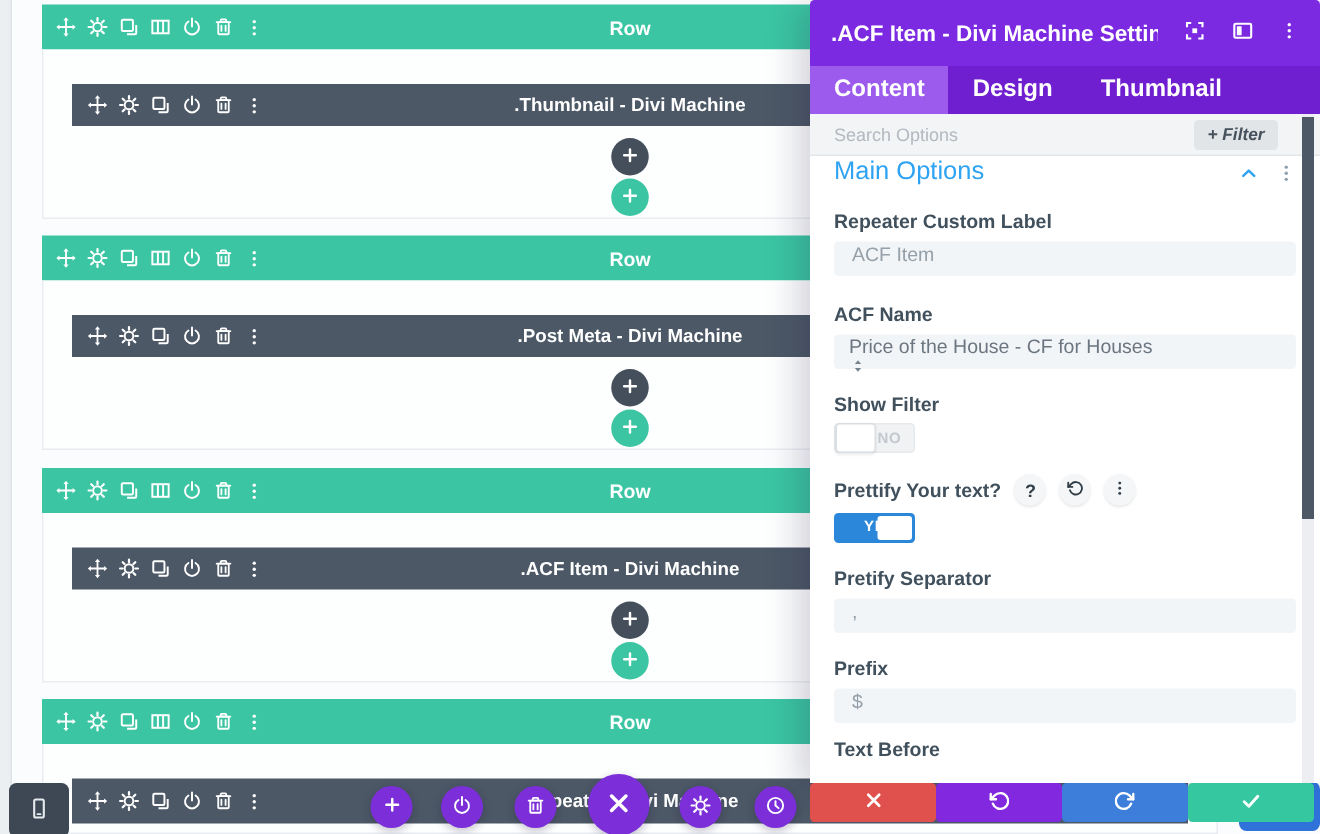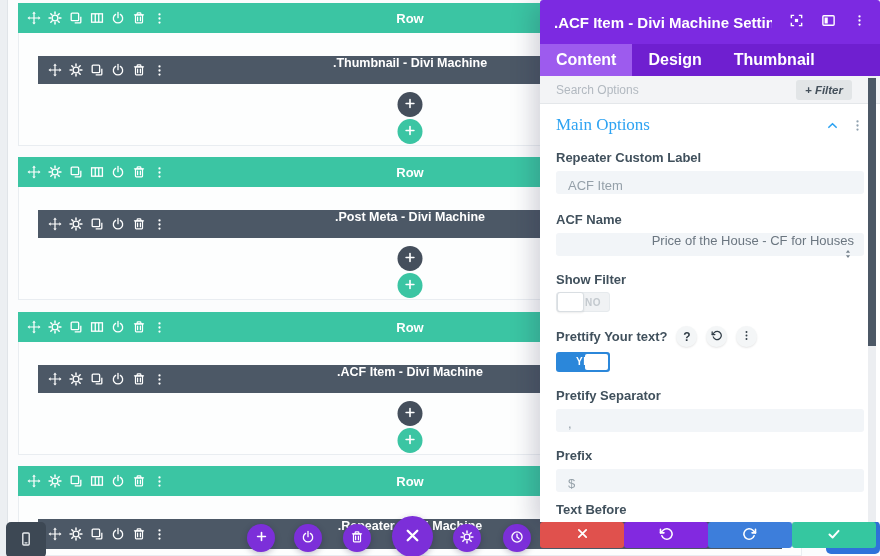--- a/index.html
+++ b/index.html
@@ -2,25 +2,25 @@
 <html><head>
 <meta charset="utf-8">
 <style>
   html,body{margin:0;padding:0;background:#fbfcfd;}
   *{box-sizing:border-box;}
   #app{position:relative;width:880px;height:556px;overflow:hidden;background:#fbfcfd;
        font-family:"Liberation Sans","DejaVu Sans",sans-serif;-webkit-font-smoothing:antialiased;}
   .left-strip{position:absolute;left:0;top:0;bottom:0;width:8px;background:#eceff2;border-right:1px solid #e0e4e8;z-index:0;}
 
   
-  .vb-row{position:absolute;left:18px;width:784px;z-index:1;}
+  .vb-row{position:absolute;left:28px;width:784px;z-index:1;}
   .row-bar{position:relative;height:30px;background:#3bc5a3;display:flex;align-items:center;padding:0 9px;cursor:move;}
   .row-body{position:absolute;top:30px;left:0;right:0;bottom:0;background:#fdfefe;border:1px solid #e9edf1;border-top:none;}
   .bar-label{position:absolute;left:0;right:0;text-align:center;color:#fff;font-size:13px;font-weight:700;pointer-events:none;}
-  .mod-bar{position:absolute;left:20px;width:744px;height:28px;background:#4c5866;display:flex;padding:0 10px;cursor:move;}
+  .mod-bar{position:absolute;left:20px;width:744px;height:28px;background:#4c5866;display:flex;align-items:center;padding:0 10px;cursor:move;}
   .mod-label{position:absolute;left:0;right:0;text-align:center;color:#fff;font-size:12.5px;font-weight:700;pointer-events:none;}
   .ic{display:flex;align-items:center;justify-content:center;margin-right:7px;color:#fff;cursor:pointer;}
   .ic svg{display:block;}
   .plus{position:absolute;left:50%;transform:translateX(-50%);width:25px;height:25px;border-radius:50%;border:none;
         color:#fff;display:flex;align-items:center;justify-content:center;cursor:pointer;padding:0;}
   .plus.dark{background:#454f5c;}
   .plus.green{background:#3bc5a3;}
 
   
   .fab{position:absolute;border-radius:50%;background:#7c2fd9;border:none;color:#fff;display:flex;align-items:center;
@@ -39,28 +39,28 @@
   .m-tabs{height:32px;background:#6f1fd0;display:flex;flex:none;}
   .tab{height:100%;display:flex;align-items:center;padding:0 16px;font-size:16px;font-weight:700;color:#fff;cursor:pointer;}
   .tab.active{background:#9d5bee;}
   .m-search{height:28px;background:#f3f4f6;border-bottom:1px solid #e4e7ea;display:flex;align-items:center;padding:0 14px;flex:none;}
   .m-search input{flex:1;border:none;background:transparent;outline:none;font-size:12px;color:#b91c1c;
          font-family:"Liberation Sans","DejaVu Sans",sans-serif;}
   .m-search input::placeholder{color:#b2b9c0;}
   .filter-btn{background:#e2e5e7;color:#45515c;border:none;border-radius:3px;font-size:11.5px;font-weight:600;
          padding:4px 9px;cursor:pointer;margin-right:14px;font-family:inherit;font-style:italic;}
   .m-content{flex:1;background:#fff;padding:0 16px;overflow:hidden;position:relative;}
-  .section-head{display:flex;align-items:center;margin-top:10px;height:22px;font-family:Liberation Serif, serif;}
+  .section-head{display:flex;height:22px;}
   .section-title{flex:1;color:#2ea3f2;font-size:17px;font-weight:500;}
   .sh-ic{display:flex;align-items:center;margin-left:12px;cursor:pointer;}
   .fld-label{margin-top:16px;font-size:13px;font-weight:700;color:#40505c;display:flex;align-items:center;}
   .fld-label.tight{margin-top:14px;}
   .fld-label.first{margin-top:14px;}
   .fld-label.last{margin-top:10px;}
-  .inp{margin-top:6px;height:23px;background:#f2f5f8;border-radius:3px;display:flex;align-items:flex-end;padding:0 10px;}
+  .inp{margin-top:6px;height:23px;background:#f2f5f8;border-radius:3px;display:flex;align-items:flex-start;padding:0 10px;}
   .inp input{width:100%;border:none;background:transparent;outline:none;font-size:13px;color:#95a0a9;
          font-family:"Liberation Sans","DejaVu Sans",sans-serif;}
   .sel{justify-content:space-between;cursor:pointer;flex-direction:column;}
   .sel .sel-text{font-size:13px;color:#6b7680;}
   .sel .sort{color:#76828c;display:flex;align-items:center;}
   .toggle{margin-top:5px;width:54px;height:20px;border-radius:3px;position:relative;cursor:pointer;}
   .toggle.off{background:#f0f2f4;border:1px solid #e6eaed;}
   .toggle.off .knob{position:absolute;left:0;top:-1px;width:27px;height:20px;background:#fff;border:1px solid #d9dee2;
          border-radius:3px;box-shadow:0 1px 2px rgba(0,0,0,.08);}
   .toggle.off .t-txt{position:absolute;right:8px;top:4px;font-size:10px;font-weight:700;color:#c3c9ce;letter-spacing:.5px;}

